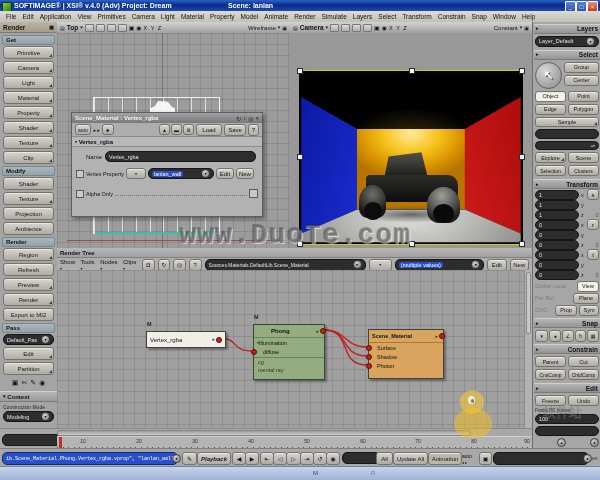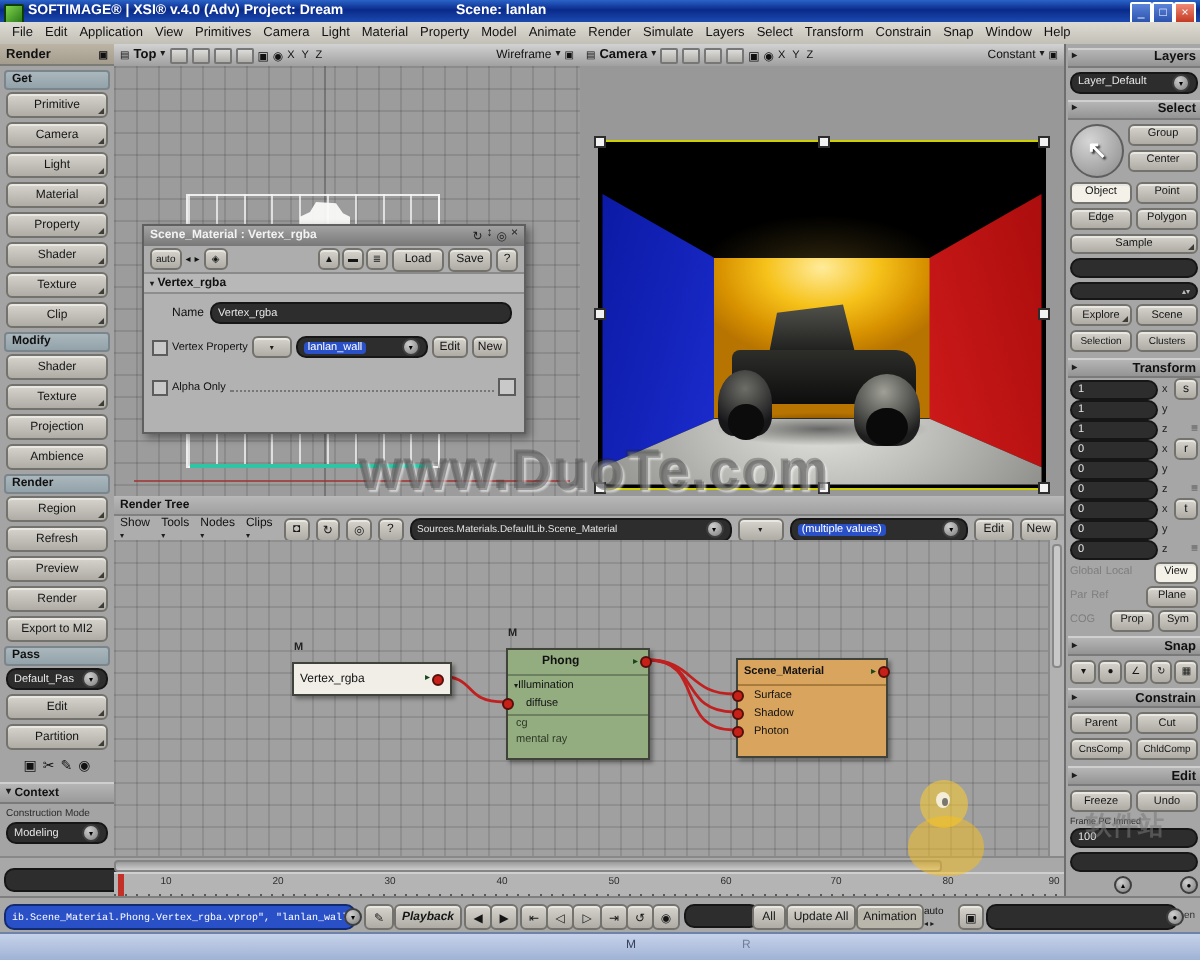--- a/index.html
+++ b/index.html
@@ -688,21 +688,21 @@
     </div>
     <div class="flex" style="position:absolute;left:0;top:76px;width:100%;padding:0 4px;box-sizing:border-box;gap:2px;">
       <span class="cb"></span>
       <span style="font-size:5.5px;white-space:nowrap;">Alpha Only</span>
       <span style="flex:1;border-bottom:1px dotted #777;height:4px;"></span>
       <span class="cb" style="width:7px;height:7px;"></span>
     </div>
   </div>
 
   <div class="wm" style="left:180px;top:220px;font-size:28px;font-weight:bold;letter-spacing:1px;color:rgba(92,92,92,.5);
-              text-shadow:-1px -1px 0 rgba(35,35,35,.3),1px 1px 1px rgba(255,255,255,.55);">www.DuoTe.com</div>
+              text-shadow:-1px -1px 0 rgba(35,35,35,.3),1px 1px 1px rgba(255,255,255,.55);font-family:Liberation Mono, monospace;">www.DuoTe.com</div>
   <div class="wm" style="left:448px;top:388px;width:52px;height:56px;">
     <span class="abs" style="left:12px;top:2px;width:24px;height:24px;border-radius:50%;background:rgba(252,205,45,.55);"></span>
     <span class="abs" style="left:6px;top:20px;width:38px;height:30px;border-radius:50% 50% 45% 45%;background:rgba(250,192,25,.5);"></span>
     <span class="abs" style="left:20px;top:8px;width:7px;height:8px;border-radius:50%;background:rgba(255,255,255,.75);"></span>
     <span class="abs" style="left:23px;top:11px;width:3px;height:4px;border-radius:50%;background:rgba(40,40,40,.6);"></span>
   </div>
   <div class="wm" style="left:543px;top:404px;font-size:13px;font-weight:bold;color:rgba(120,120,120,.55);">软件站</div>
 
 </div>
 

